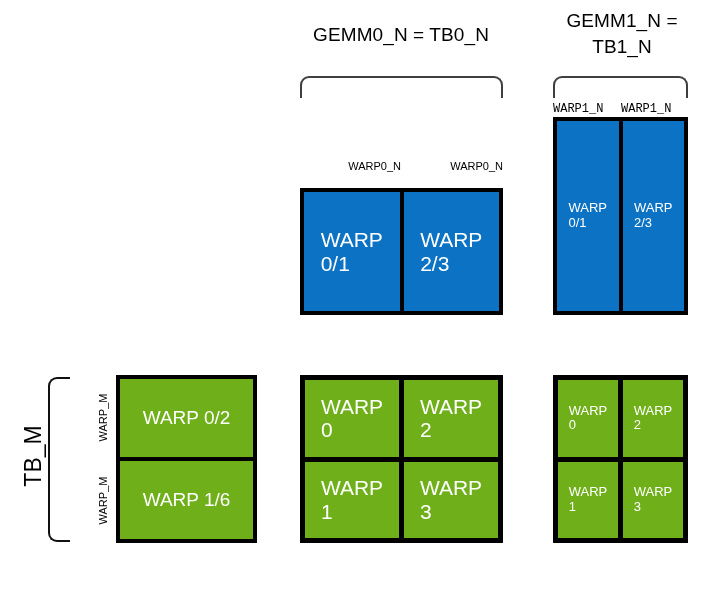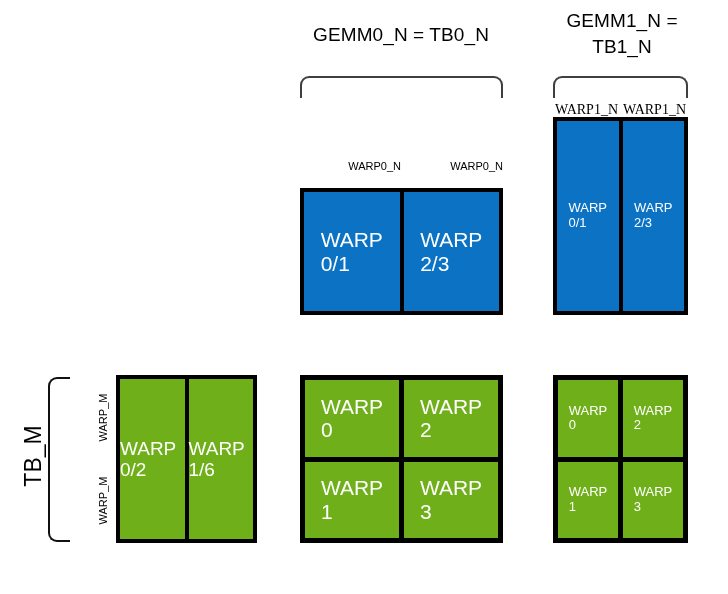--- a/index.html
+++ b/index.html
@@ -34,24 +34,24 @@
   .small-label {
     color: #000000;
     font-size: 11px;
     line-height: 14px;
     font-family: "Liberation Sans", sans-serif;
     text-align: right;
     white-space: nowrap;
   }
   .tiny-label {
     color: #000000;
-    font-size: 14px;
+    font-size: 12px;
     line-height: 13px;
-    font-family: Liberation Serif, serif;
-    text-align: center;
+    font-family: Liberation Mono, monospace;
+    text-align: left;
     white-space: nowrap;
   }
 
   
   .rot-label {
     color: #000000;
     font-family: "Liberation Sans", sans-serif;
     white-space: nowrap;
     transform: rotate(-90deg);
     transform-origin: 50% 50%;
@@ -60,21 +60,21 @@
   .rot-big { font-size: 23px; line-height: 26px; }
   .rot-small { font-size: 11px; line-height: 13px; }
 
   
   .block {
     box-sizing: border-box;
     display: flex;
     flex-wrap: nowrap;
     background: #000000;
   }
-  .block.vert { flex-direction: row; }
+  .block.vert { flex-direction: column; }
 
   .cell {
     box-sizing: border-box;
     display: flex;
     align-items: center;
     justify-content: center;
     color: #ffffff;
     font-family: "Liberation Sans", sans-serif;
     white-space: pre-line;
     line-height: 1.12;

